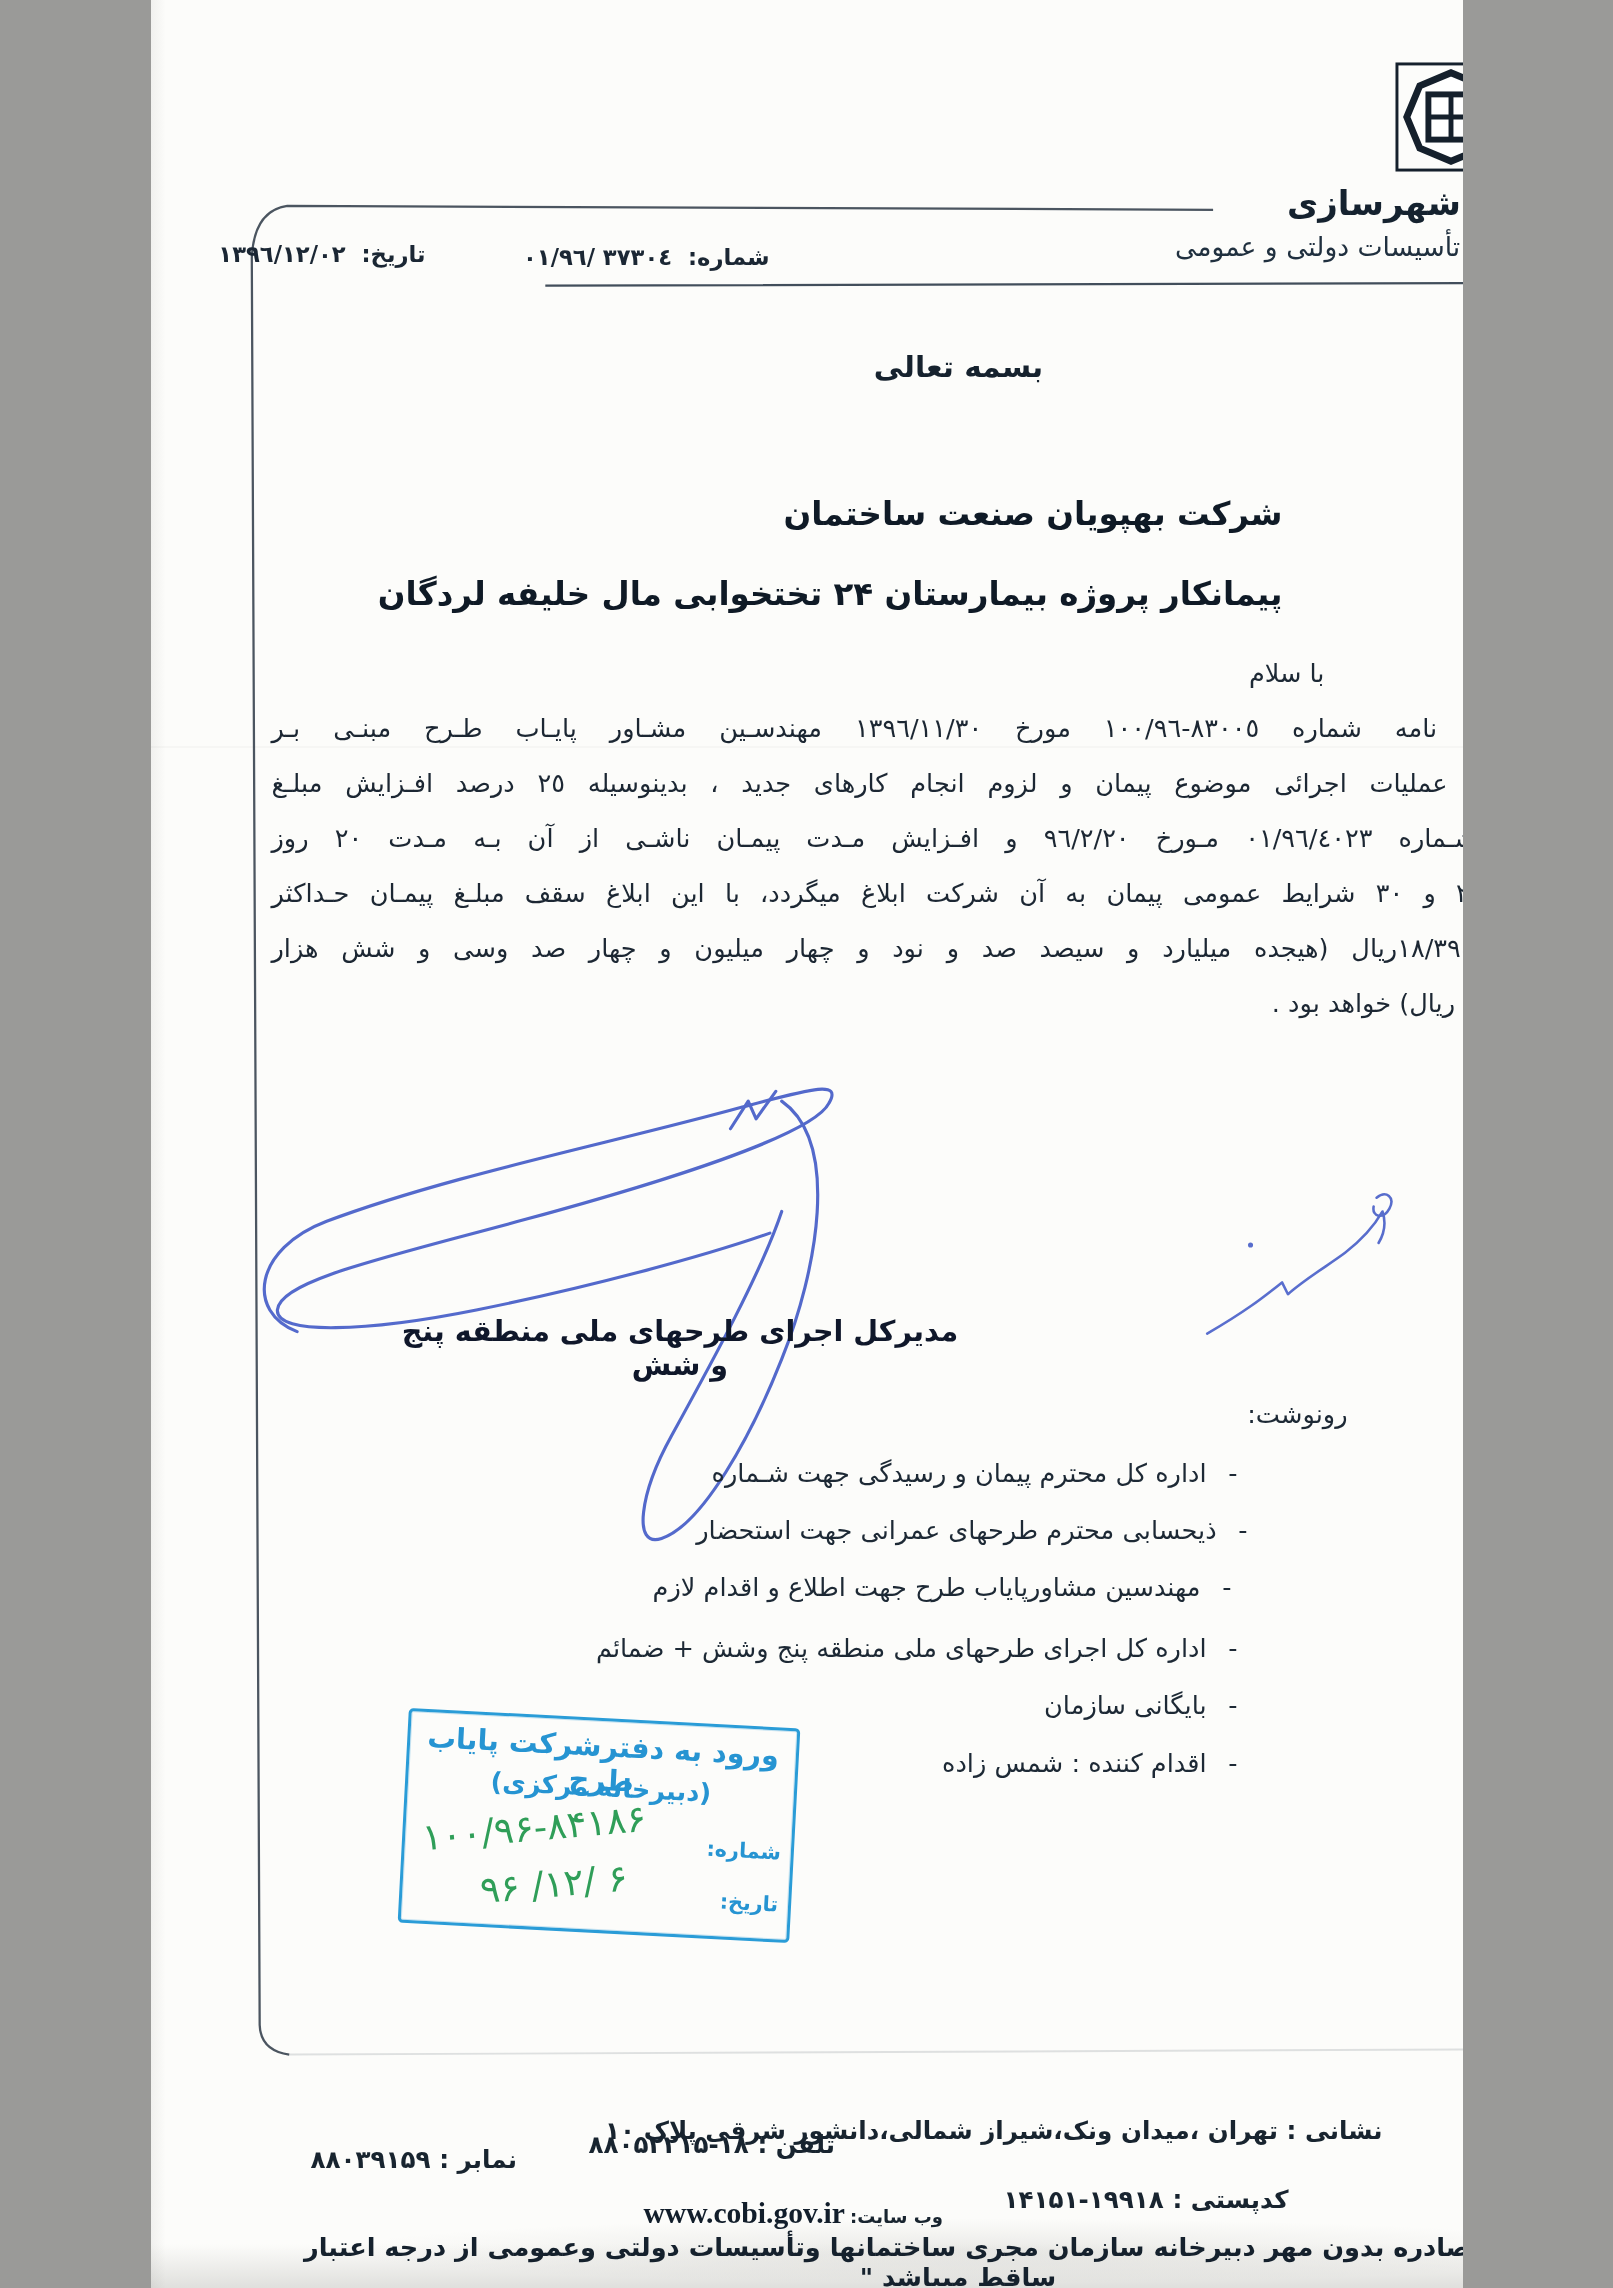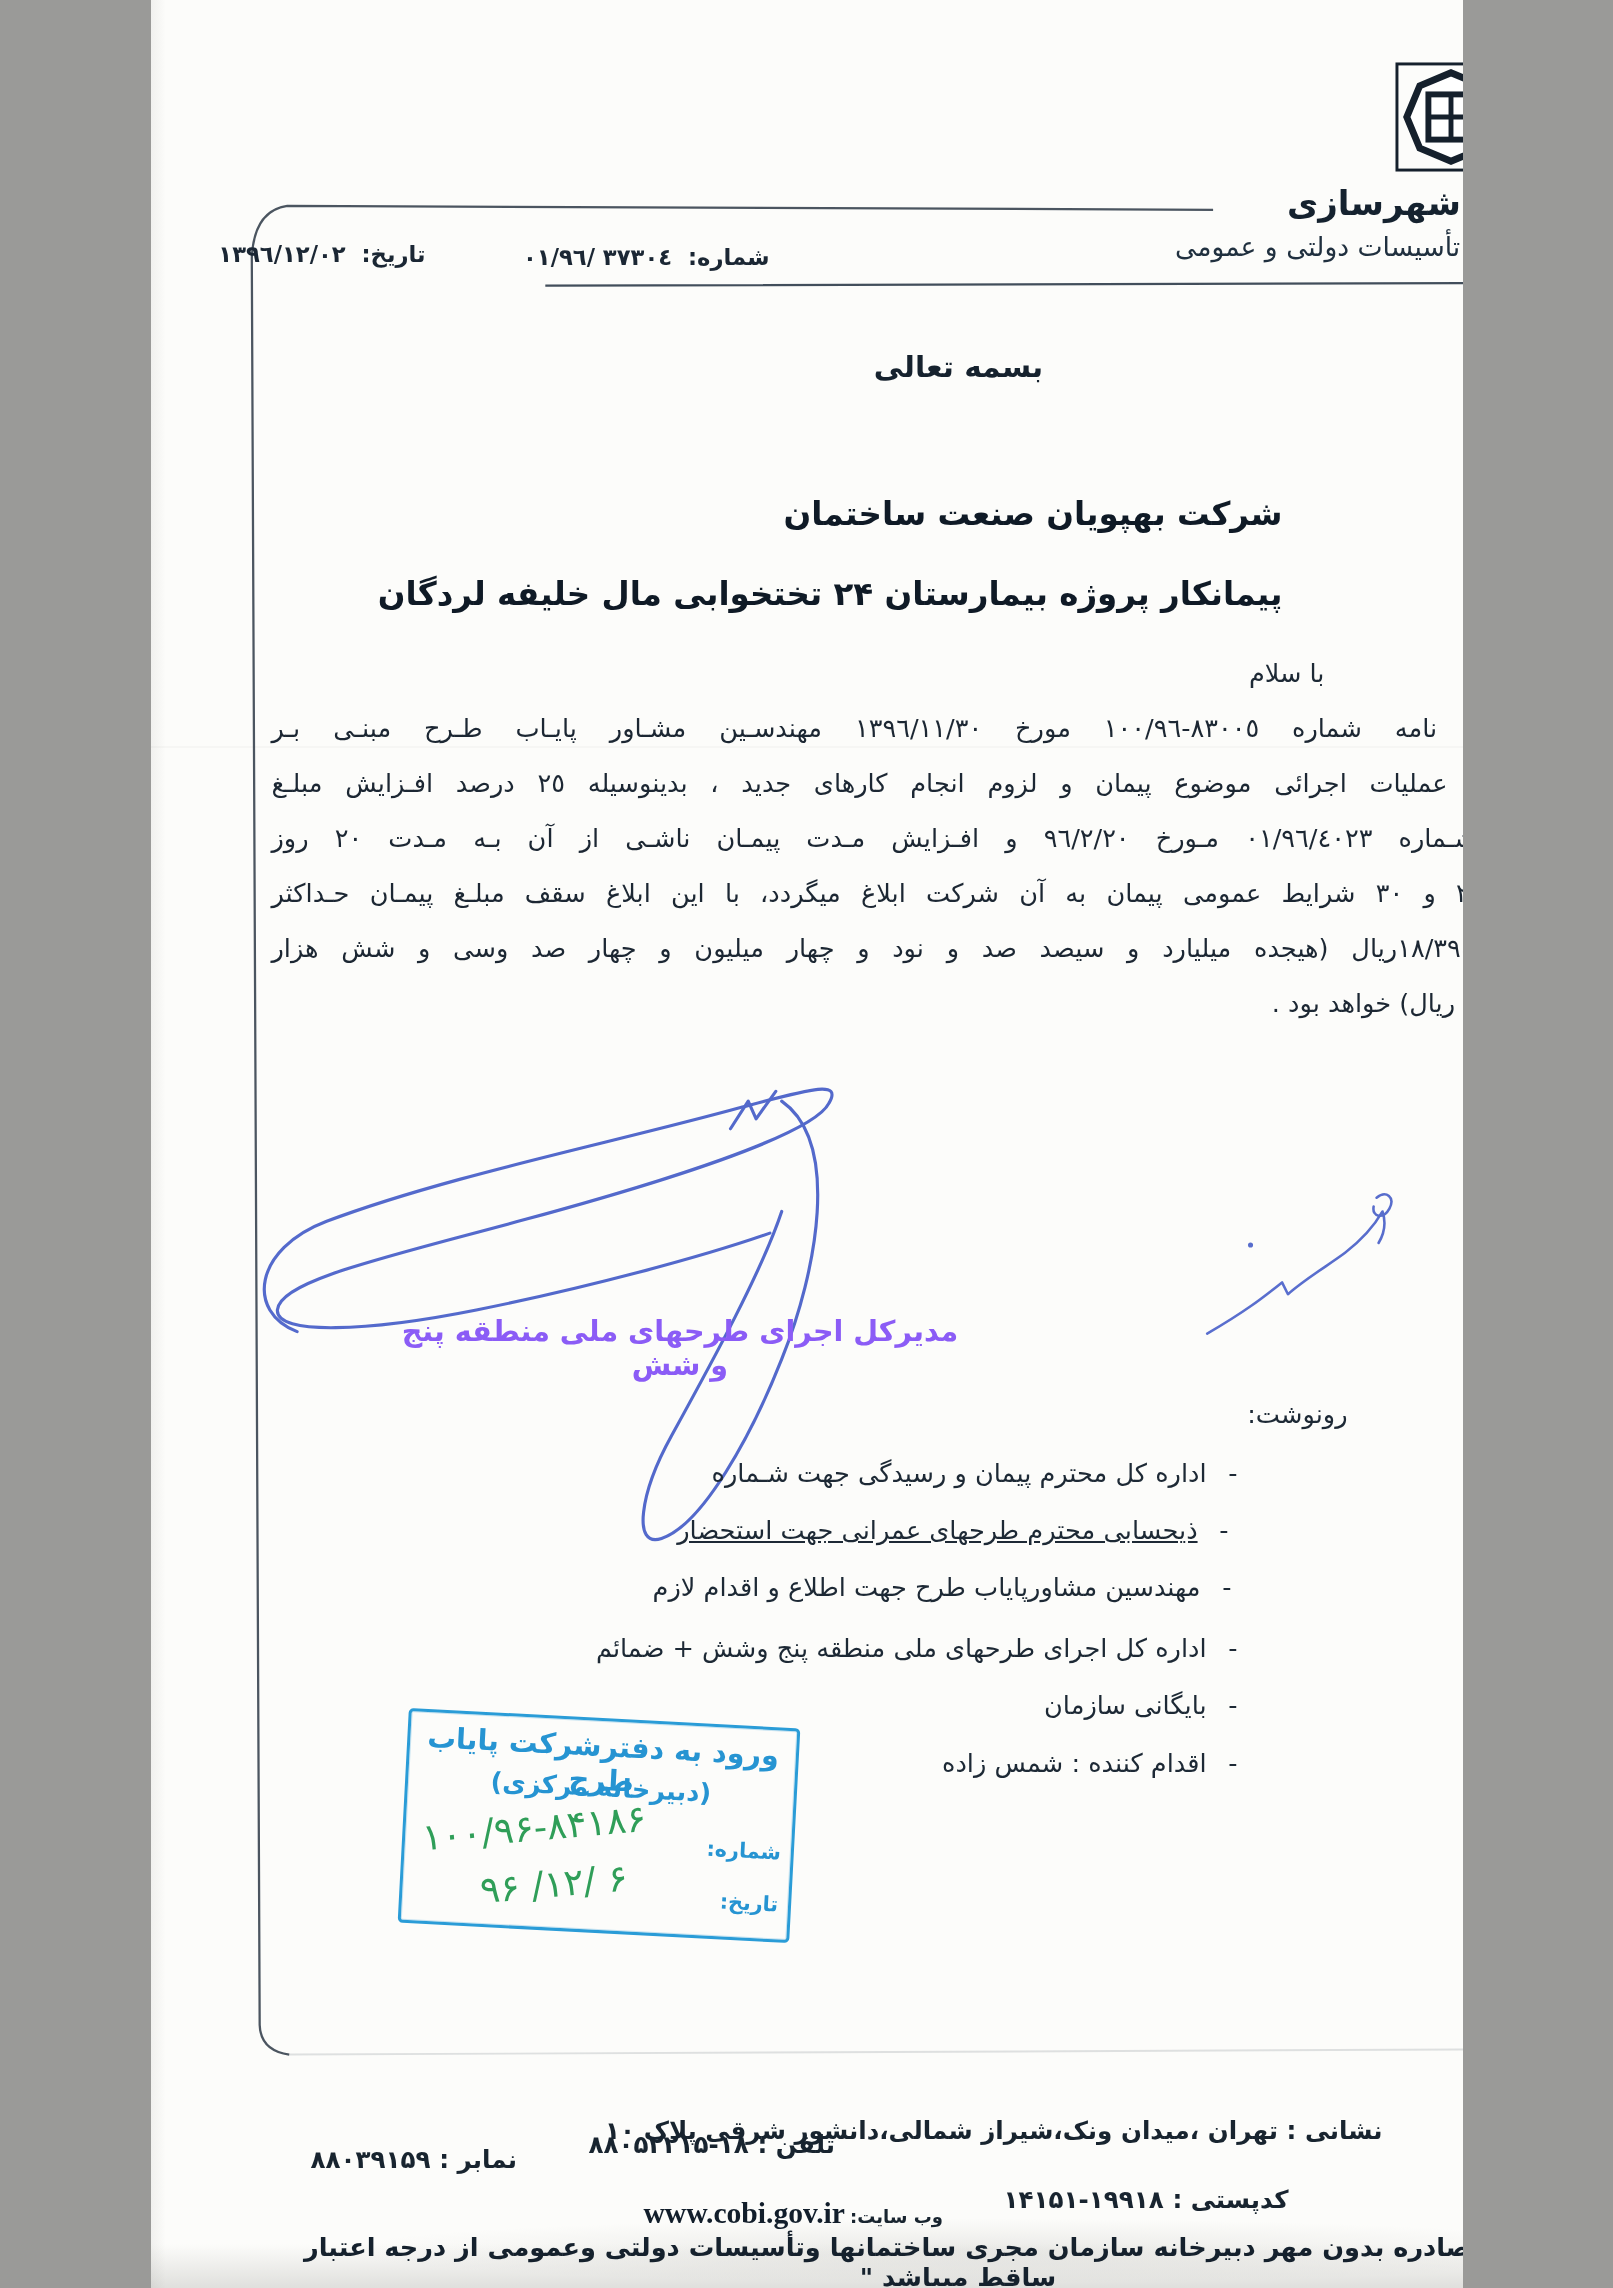--- a/index.html
+++ b/index.html
@@ -30,21 +30,21 @@
     direction:rtl;
     font-size:25.6px;color:#1c2733;
     height:55px;line-height:55px;
     text-align:justify;text-align-last:justify;
     white-space:nowrap;
   }
   .body-line.first{padding-right:54px;}
   .body-line.last{text-align:right;text-align-last:right;}
 
   .signer-name{font-size:29.6px;font-weight:bold;color:#101c29;}
-  .signer-title{font-size:28.6px;font-weight:bold;color:#8b5cf6;}
+  .signer-title{font-size:28.6px;font-weight:bold;color:#0f172a;}
 
   .cc-head{font-size:25.6px;color:#1d2935;}
   .cc-item{font-size:25.6px;color:#1d2935;direction:rtl;white-space:nowrap;}
   .cc-item .dash{display:inline-block;margin-inline-end:21.7px;}
 
   .stamp{
     left:252px;top:1718px;width:386px;height:209px;
     transform:rotate(3deg);
     border:3.9px solid #2a9cd7;border-radius:4.9px;
     box-shadow:inset 0 0 0 1px rgba(42,156,215,.25);
@@ -141,21 +141,21 @@
     <path d="M1424 1612 C 1428 1624 1432 1634 1436 1638 C 1444 1616 1456 1592 1466 1580" stroke="#3c55c5" stroke-width="3" opacity="0.9"></path>
   </svg>
 
   <div class="abs signer-title rtl center" style="left:251px;top:1314px;width:557px;">مدیرکل اجرای طرحهای ملی منطقه پنج و شش</div>
 
   <div class="abs cc-head rtl" style="right:115px;top:1399px;">رونوشت:</div>
 
   <div class="abs cc-item" style="right:225px;top:1458px;">
     <span class="dash">-</span><span>اداره کل محترم پیمان و رسیدگی جهت شـماره</span>
   </div>
-  <div class="abs cc-item" style="right:234px;top:1515px;text-decoration:underline;">
+  <div class="abs cc-item" style="right:215px;top:1515px;">
     <span class="dash">-</span><span>ذیحسابی محترم طرحهای عمرانی جهت استحضار</span>
   </div>
   <div class="abs cc-item" style="right:231px;top:1572px;">
     <span class="dash">-</span><span>مهندسین مشاورپایاب طرح جهت اطلاع و اقدام لازم</span>
   </div>
   <div class="abs cc-item" style="right:225px;top:1633px;">
     <span class="dash">-</span><span>اداره کل اجرای طرحهای ملی منطقه پنج وشش + ضمائم</span>
   </div>
   <div class="abs cc-item" style="right:225px;top:1690px;">
     <span class="dash">-</span><span>بایگانی سازمان</span>

